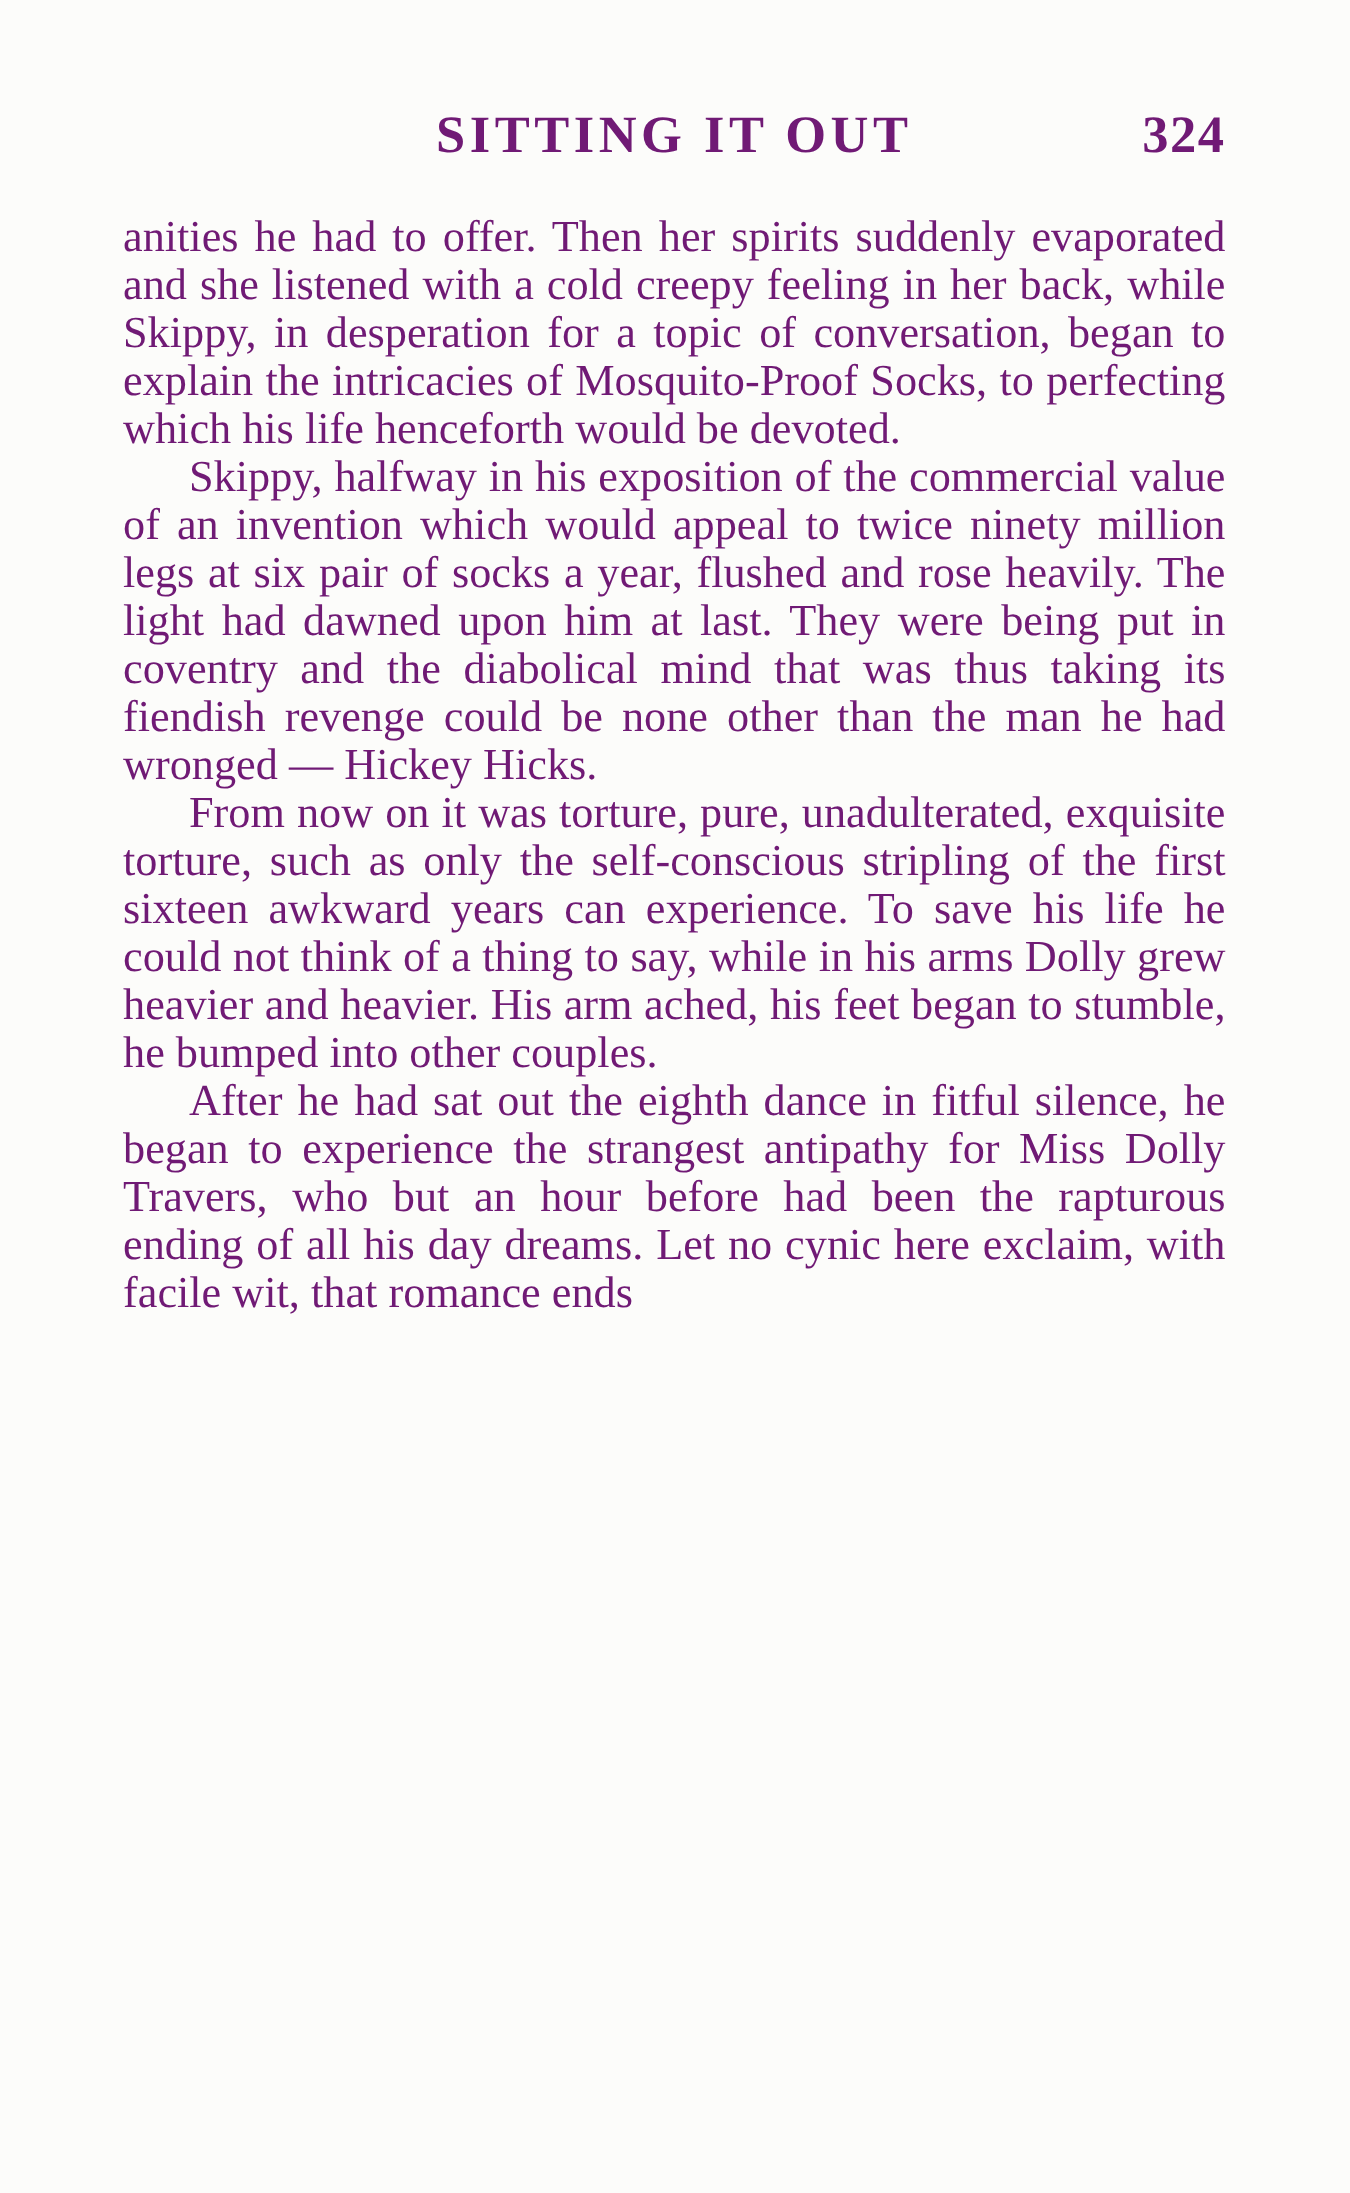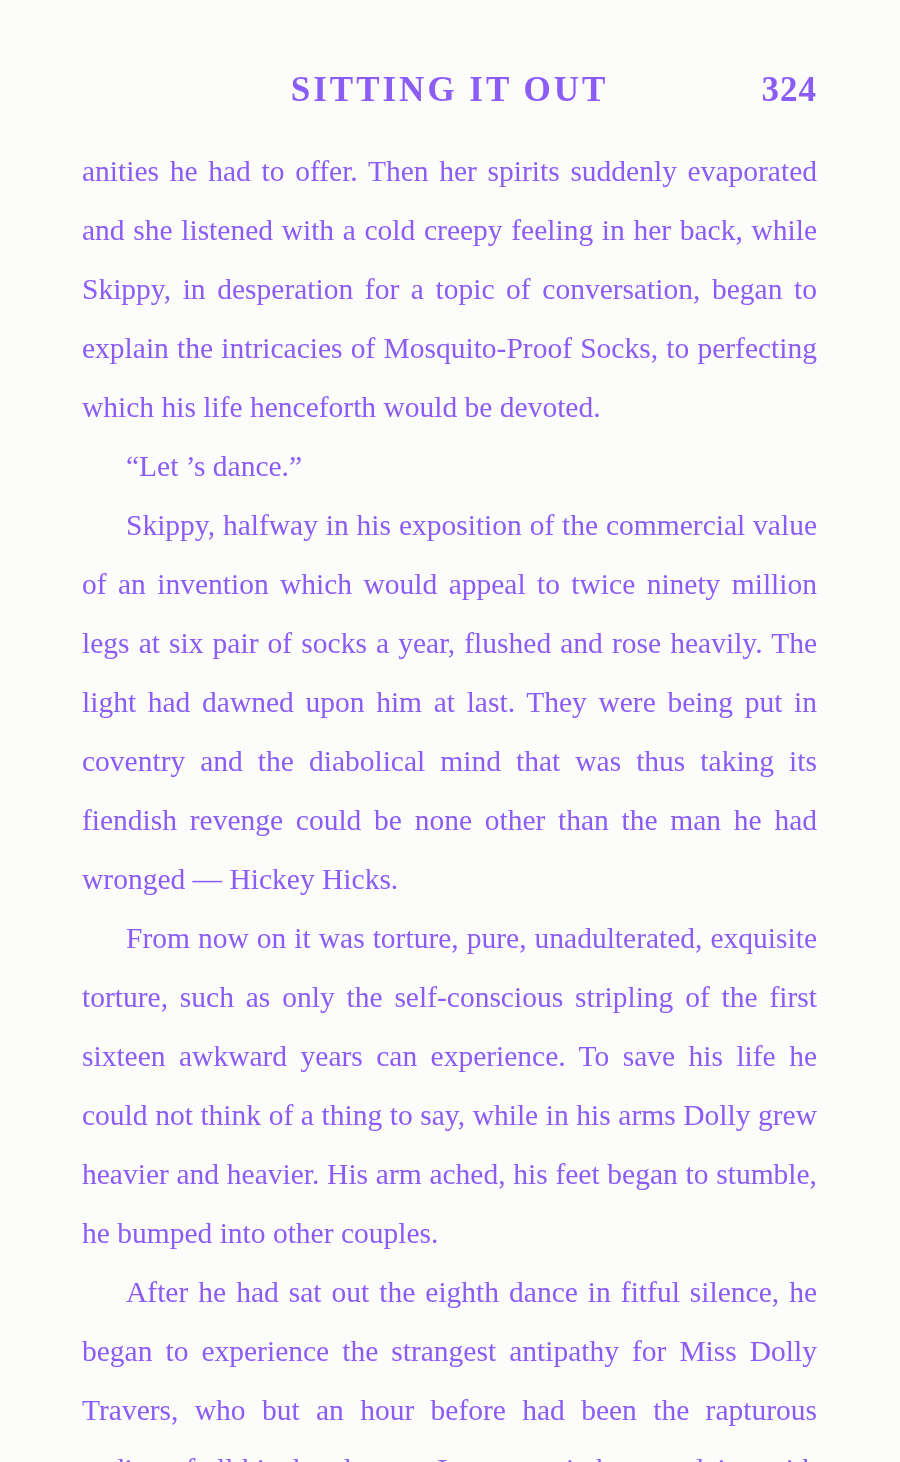--- a/index.html
+++ b/index.html
@@ -6,21 +6,21 @@
     margin: 0;
     padding: 0;
     background: #e9e9e7;
   }
   .book-page {
     position: relative;
     width: 900px;
     height: 1462px;
     margin: 0 auto;
     background: #fcfcfa;
-    color: #8b5cf6;
+    color: #701a75;
     font-family: "Liberation Serif", "DejaVu Serif", serif;
     box-sizing: border-box;
     padding: 70px 83px 40px 82px;
     overflow: hidden;
   }
   .running-head {
     position: relative;
     height: 44px;
     margin-bottom: 28px;
   }
@@ -36,39 +36,38 @@
     position: absolute;
     right: 0;
     top: 0;
     font-size: 35px;
     font-weight: 600;
     letter-spacing: 1px;
   }
   .body-text p {
     margin: 0;
     font-size: 29.5px;
-    line-height: 59px;
+    line-height: 32px;
     text-align: justify;
     font-weight: 500;
   }
   .body-text p.indent {
     text-indent: 44px;
   }
 </style>
 </head>
 <body>
 
 <div class="book-page">
 
   <div class="running-head">
     <span class="head-title">SITTING IT OUT</span>
     <span class="page-number">324</span>
   </div>
 
   <div class="body-text">
     <p>anities he had to offer.  Then her spirits suddenly evaporated and she listened with a cold creepy feeling in her back, while Skippy, in desperation for a topic of conversation, began to explain the intricacies of Mosquito-Proof Socks, to perfecting which his life henceforth would be devoted.</p>
-    <p class="indent">“Let ’s dance.”</p>
     <p class="indent">Skippy, halfway in his exposition of the commercial value of an invention which would appeal to twice ninety million legs at six pair of socks a year, flushed and rose heavily.  The light had dawned upon him at last.  They were being put in coventry and the diabolical mind that was thus taking its fiendish revenge could be none other than the man he had wronged — Hickey Hicks.</p>
     <p class="indent">From now on it was torture, pure, unadulterated, exquisite torture, such as only the self-conscious stripling of the first sixteen awkward years can experience.  To save his life he could not think of a thing to say, while in his arms Dolly grew heavier and heavier.  His arm ached, his feet began to stumble, he bumped into other couples.</p>
     <p class="indent">After he had sat out the eighth dance in fitful silence, he began to experience the strangest antipathy for Miss Dolly Travers, who but an hour before had been the rapturous ending of all his day dreams.  Let no cynic here exclaim, with facile wit, that romance ends</p>
   </div>
 
 </div>
 
 </body></html>

